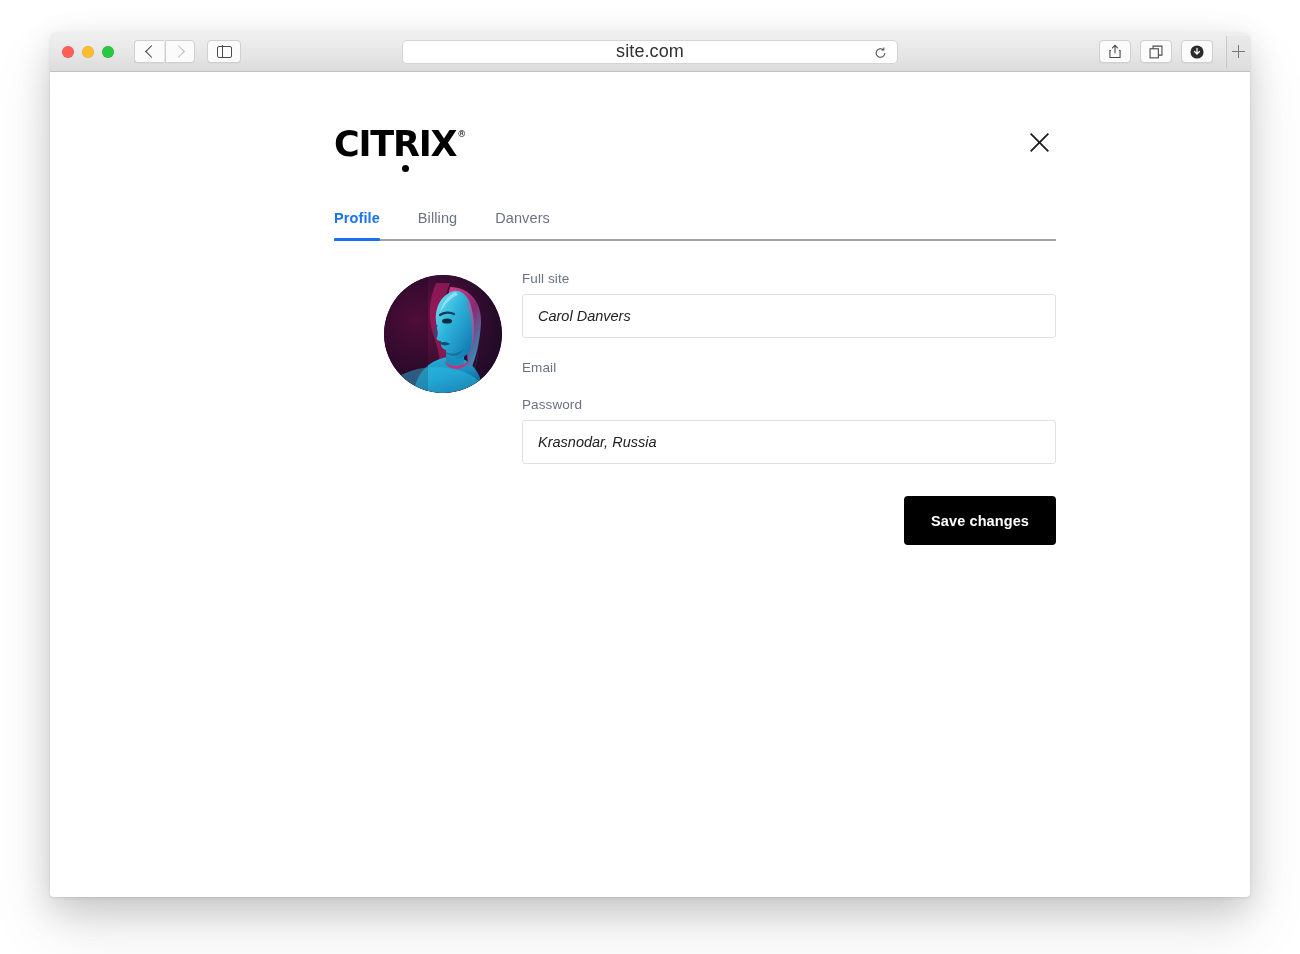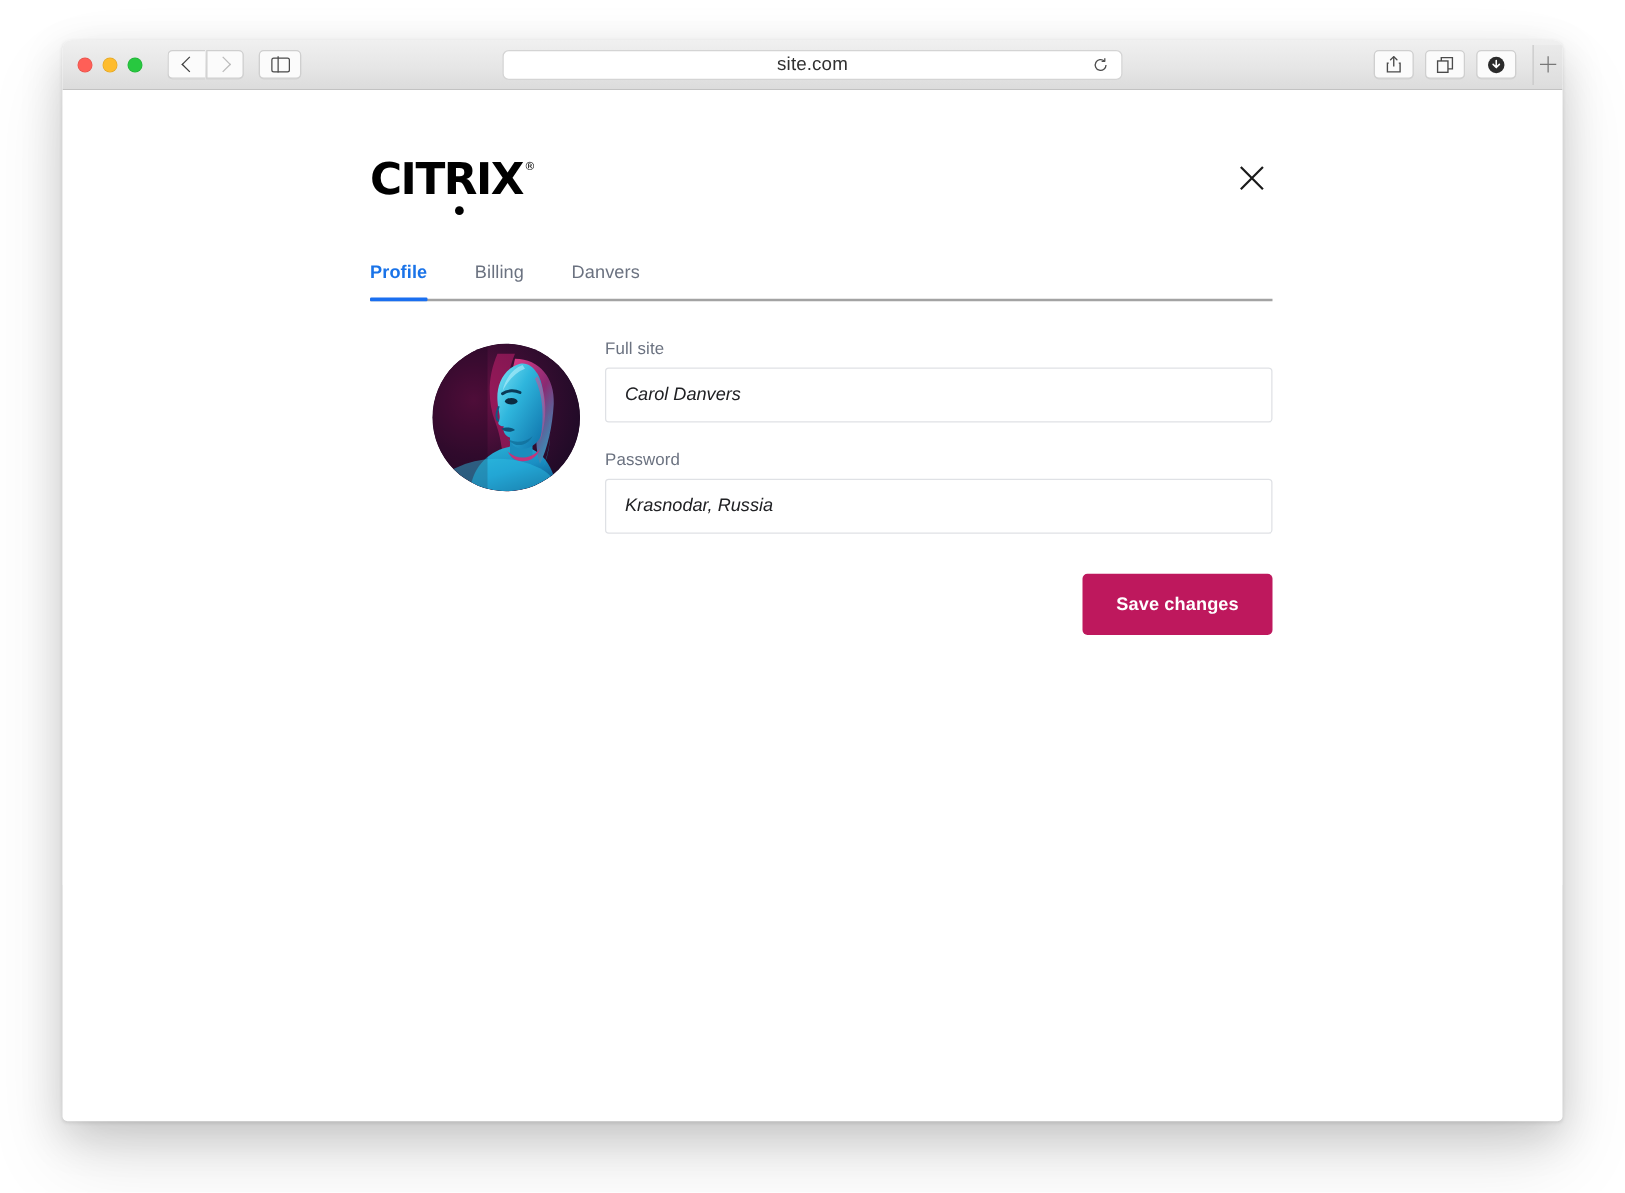--- a/index.html
+++ b/index.html
@@ -105,21 +105,21 @@
     width: 496px;
     height: 24px;
     background: #ffffff;
     border: 1px solid #d4d4d4;
     border-radius: 5px;
     display: flex;
     align-items: center;
     justify-content: center;
   }
   .url-text {
-    font-size: 15px;
+    font-size: 18px;
     color: #313131;
     letter-spacing: 0.1px;
   }
   .reload-icon {
     position: absolute;
     right: 10px;
     top: 50%;
     transform: translateY(-50%);
     width: 13px; height: 13px;
     color: #4d4d4d;
@@ -160,20 +160,21 @@
   }
   .plus::before { left:0; right:0; top:6px; height:1.3px; }
   .plus::after  { top:0; bottom:0; left:6px; width:1.3px; }
 
   
   .page {
     position: relative;
     height: 636px;
     background: #ffffff;
     overflow: hidden;
+    margin-left: 38px;
   }
 
   .content {
     position: absolute;
     left: 246px;
     top: 55px;
     width: 722px;
   }
 
   
@@ -306,21 +307,21 @@
     outline: none;
     font-style: italic;
   }
 
   .actions {
     margin-top: 32px;
     display: flex;
     justify-content: flex-end;
   }
   .save-btn {
-    background: #be185d;
+    background: #000000;
     color: #ffffff;
     border: none;
     border-radius: 4px;
     font-family: "Liberation Sans", sans-serif;
     font-size: 14.5px;
     font-weight: bold;
     padding: 0 27px;
     height: 49px;
     cursor: pointer;
     letter-spacing: 0.1px;
@@ -489,20 +490,21 @@
           </div>
 
           <div class="fields">
 
             <div class="field">
               <div class="field-label">Full site</div>
               <input class="field-input" type="text" value="Carol Danvers" style="">
             </div>
 
             <div class="field">
+              <div class="field-label">Email</div>
             </div>
 
             <div class="field">
               <div class="field-label">Password</div>
               <input class="field-input" type="text" value="Krasnodar, Russia" style="">
             </div>
 
             <div class="actions">
               <button class="save-btn">Save changes</button>
             </div>

